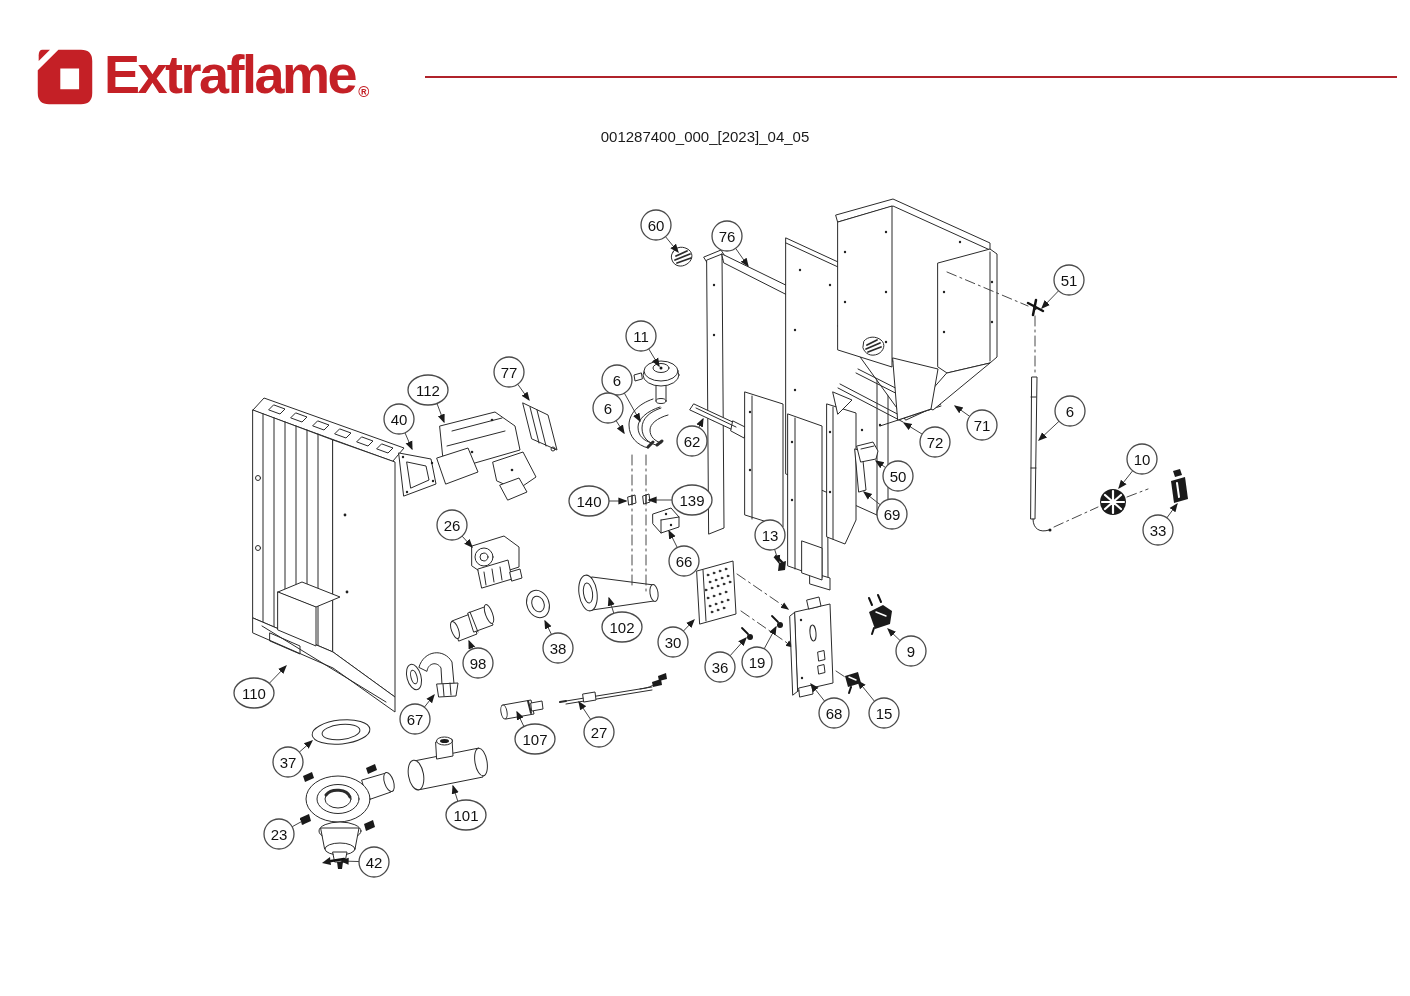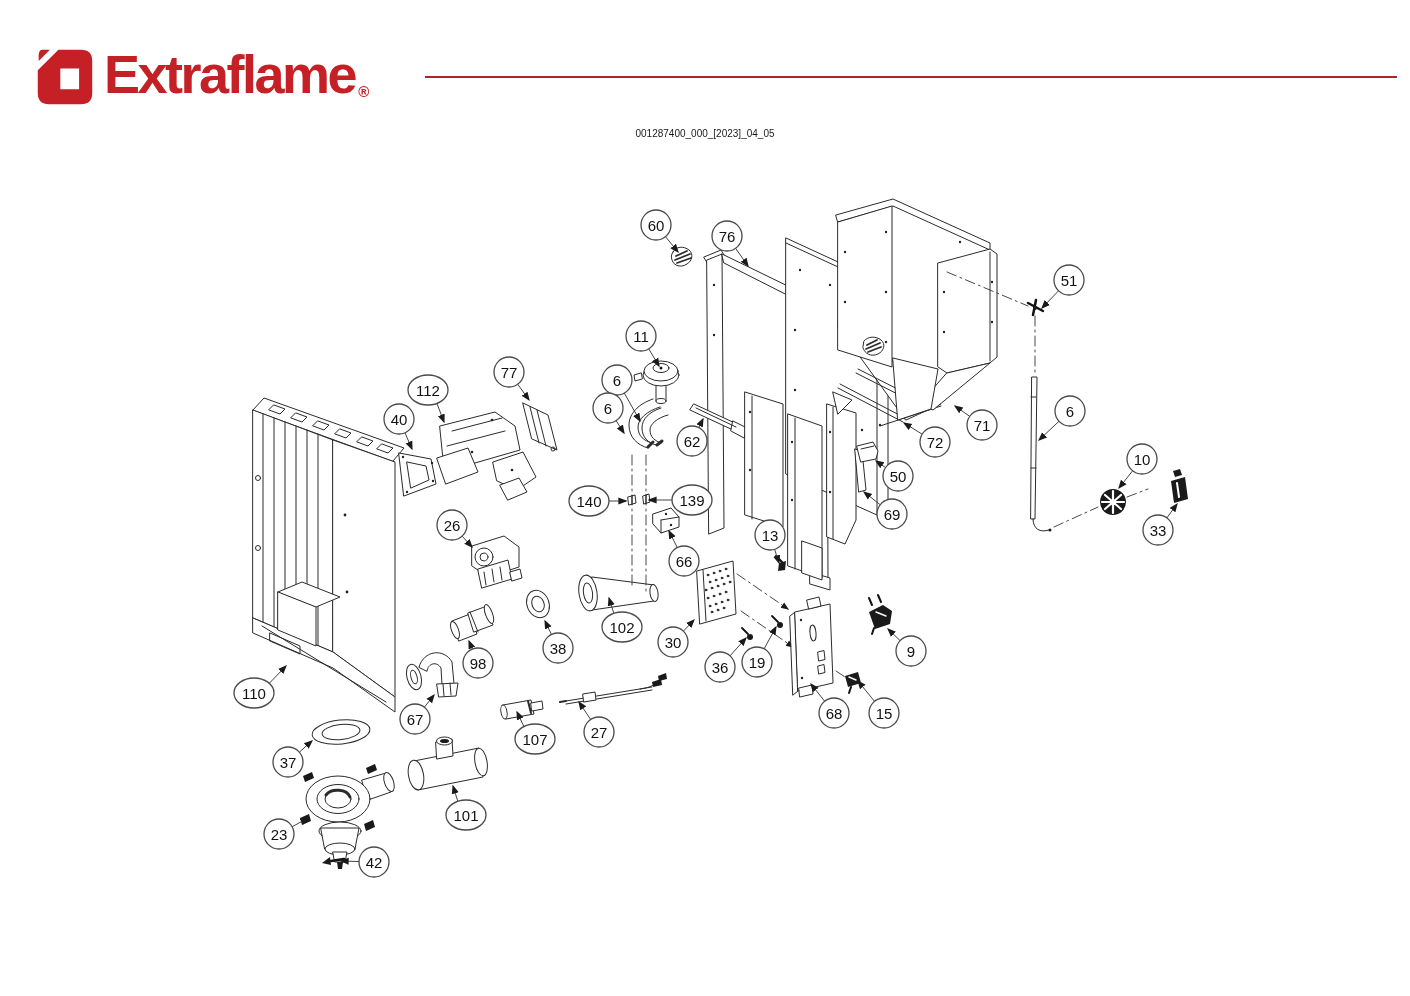--- a/index.html
+++ b/index.html
@@ -5,21 +5,21 @@
   html,body{margin:0;padding:0;background:#fff;}
   body{width:1410px;height:996px;position:relative;overflow:hidden;
        font-family:"Liberation Sans",sans-serif;}
   .header{position:absolute;left:0;top:0;width:1410px;height:120px;}
   .logo{position:absolute;left:34px;top:44px;display:flex;align-items:flex-start;}
   .logo-text{color:#c42026;font-weight:bold;font-size:54px;letter-spacing:-2.5px;
              line-height:60px;margin-left:8px;}
   .reg-mark{color:#c42026;font-size:15px;font-weight:bold;position:relative;top:4px;left:3px;}
   .divider{position:absolute;left:425px;top:76px;width:972px;height:2.4px;background:#b0232b;}
   .doc-title{position:absolute;left:455px;top:128px;width:500px;text-align:center;
-             font-size:10px;color:#1a1a1a;}
+             font-size:15px;color:#1a1a1a;}
   svg text.co{font-family:"Liberation Sans",sans-serif;fill:#111;}
   .pt{stroke:#2b2b2b;stroke-width:1;fill:none;stroke-linejoin:round;stroke-linecap:round;}
   .fw{fill:#ffffff;}
   .dk{fill:#1a1a1a;stroke:none;}
   .dd{stroke:#333;stroke-width:.9;fill:none;stroke-dasharray:10 4 2 4;}
   .hole{fill:#222;stroke:none;}
 </style>
 </head>
 <body>
 

